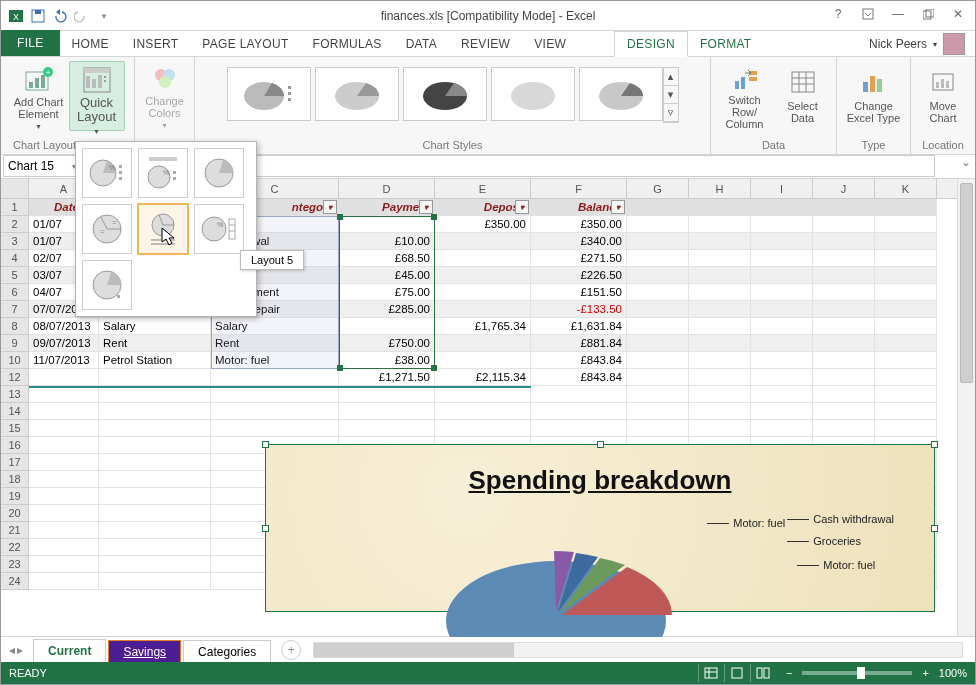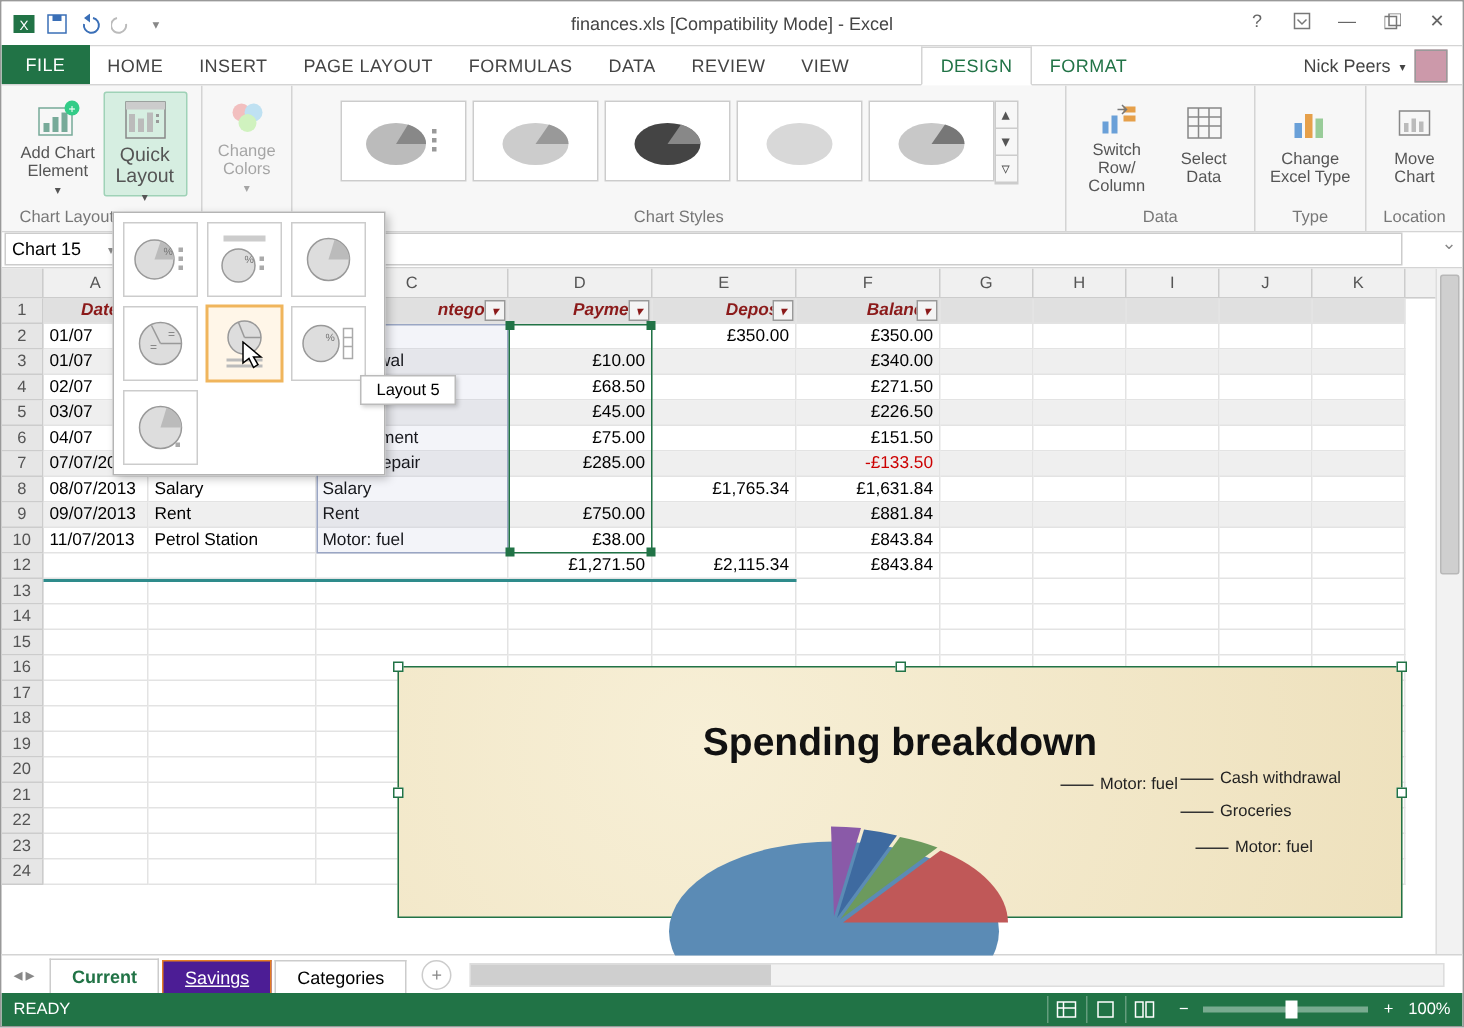--- a/index.html
+++ b/index.html
@@ -68,21 +68,21 @@
 .vscroll .thumb { position:absolute; left:2px; right:2px; top:4px; height:200px; background:#cfcfcf; border:1px solid #b8b8b8; border-radius:2px;}
 
 
 .sel-range { position:absolute; border:1.5px solid #217346; pointer-events:none; z-index:3;}
 .sel-range .hnd { position:absolute; width:6px; height:6px; background:#217346;}
 .light-range { position:absolute; border:1px solid #9aa6c4; background:rgba(170,180,210,.14); pointer-events:none; z-index:2;}
 
 
 .chartbox { position:absolute; border:1.5px solid #217346; background:#f2e8c9; background-image:radial-gradient(circle at 30% 30%, #f7efd6, #eee1bd); z-index:4;}
 .chartbox .hnd { position:absolute; width:7px; height:7px; background:#fff; border:1px solid #217346;}
-.chartbox .title { text-align:center; font-weight:bold; font-size:26px; color:#111; padding-top:34px;}
+.chartbox .title { text-align:center; font-weight:bold; font-size:26px; color:#111; padding-top:20px;text-decoration:underline;}
 .chartbox .labels { position:absolute; right:40px; top:72px; font-size:11px; color:#222;}
 .chartbox .labels div { margin-bottom:8px; position:relative; padding-left:26px;}
 .chartbox .labels div::before { content:""; position:absolute; left:0; top:6px; width:22px; height:1px; background:#333;}
 .chartbox .pie { position:absolute; left:180px; bottom:-40px; width:240px; height:140px; }
 
 
 .sheettabs { position:absolute; left:0; right:0; bottom:22px; height:26px; background:#fff; border-top:1px solid #d4d4d4; display:flex; align-items:center;}
 .sheettabs .nav { display:flex; gap:2px; padding:0 8px; color:#888;}
 .sheettabs .tab { padding:4px 14px; border:1px solid #ccc; border-bottom:none; margin-left:2px; font-size:12px; position:relative; top:2px;}
 .sheettabs .tab.active { font-weight:bold; color:#217346; border-bottom:2px solid #217346; background:#fff;}

